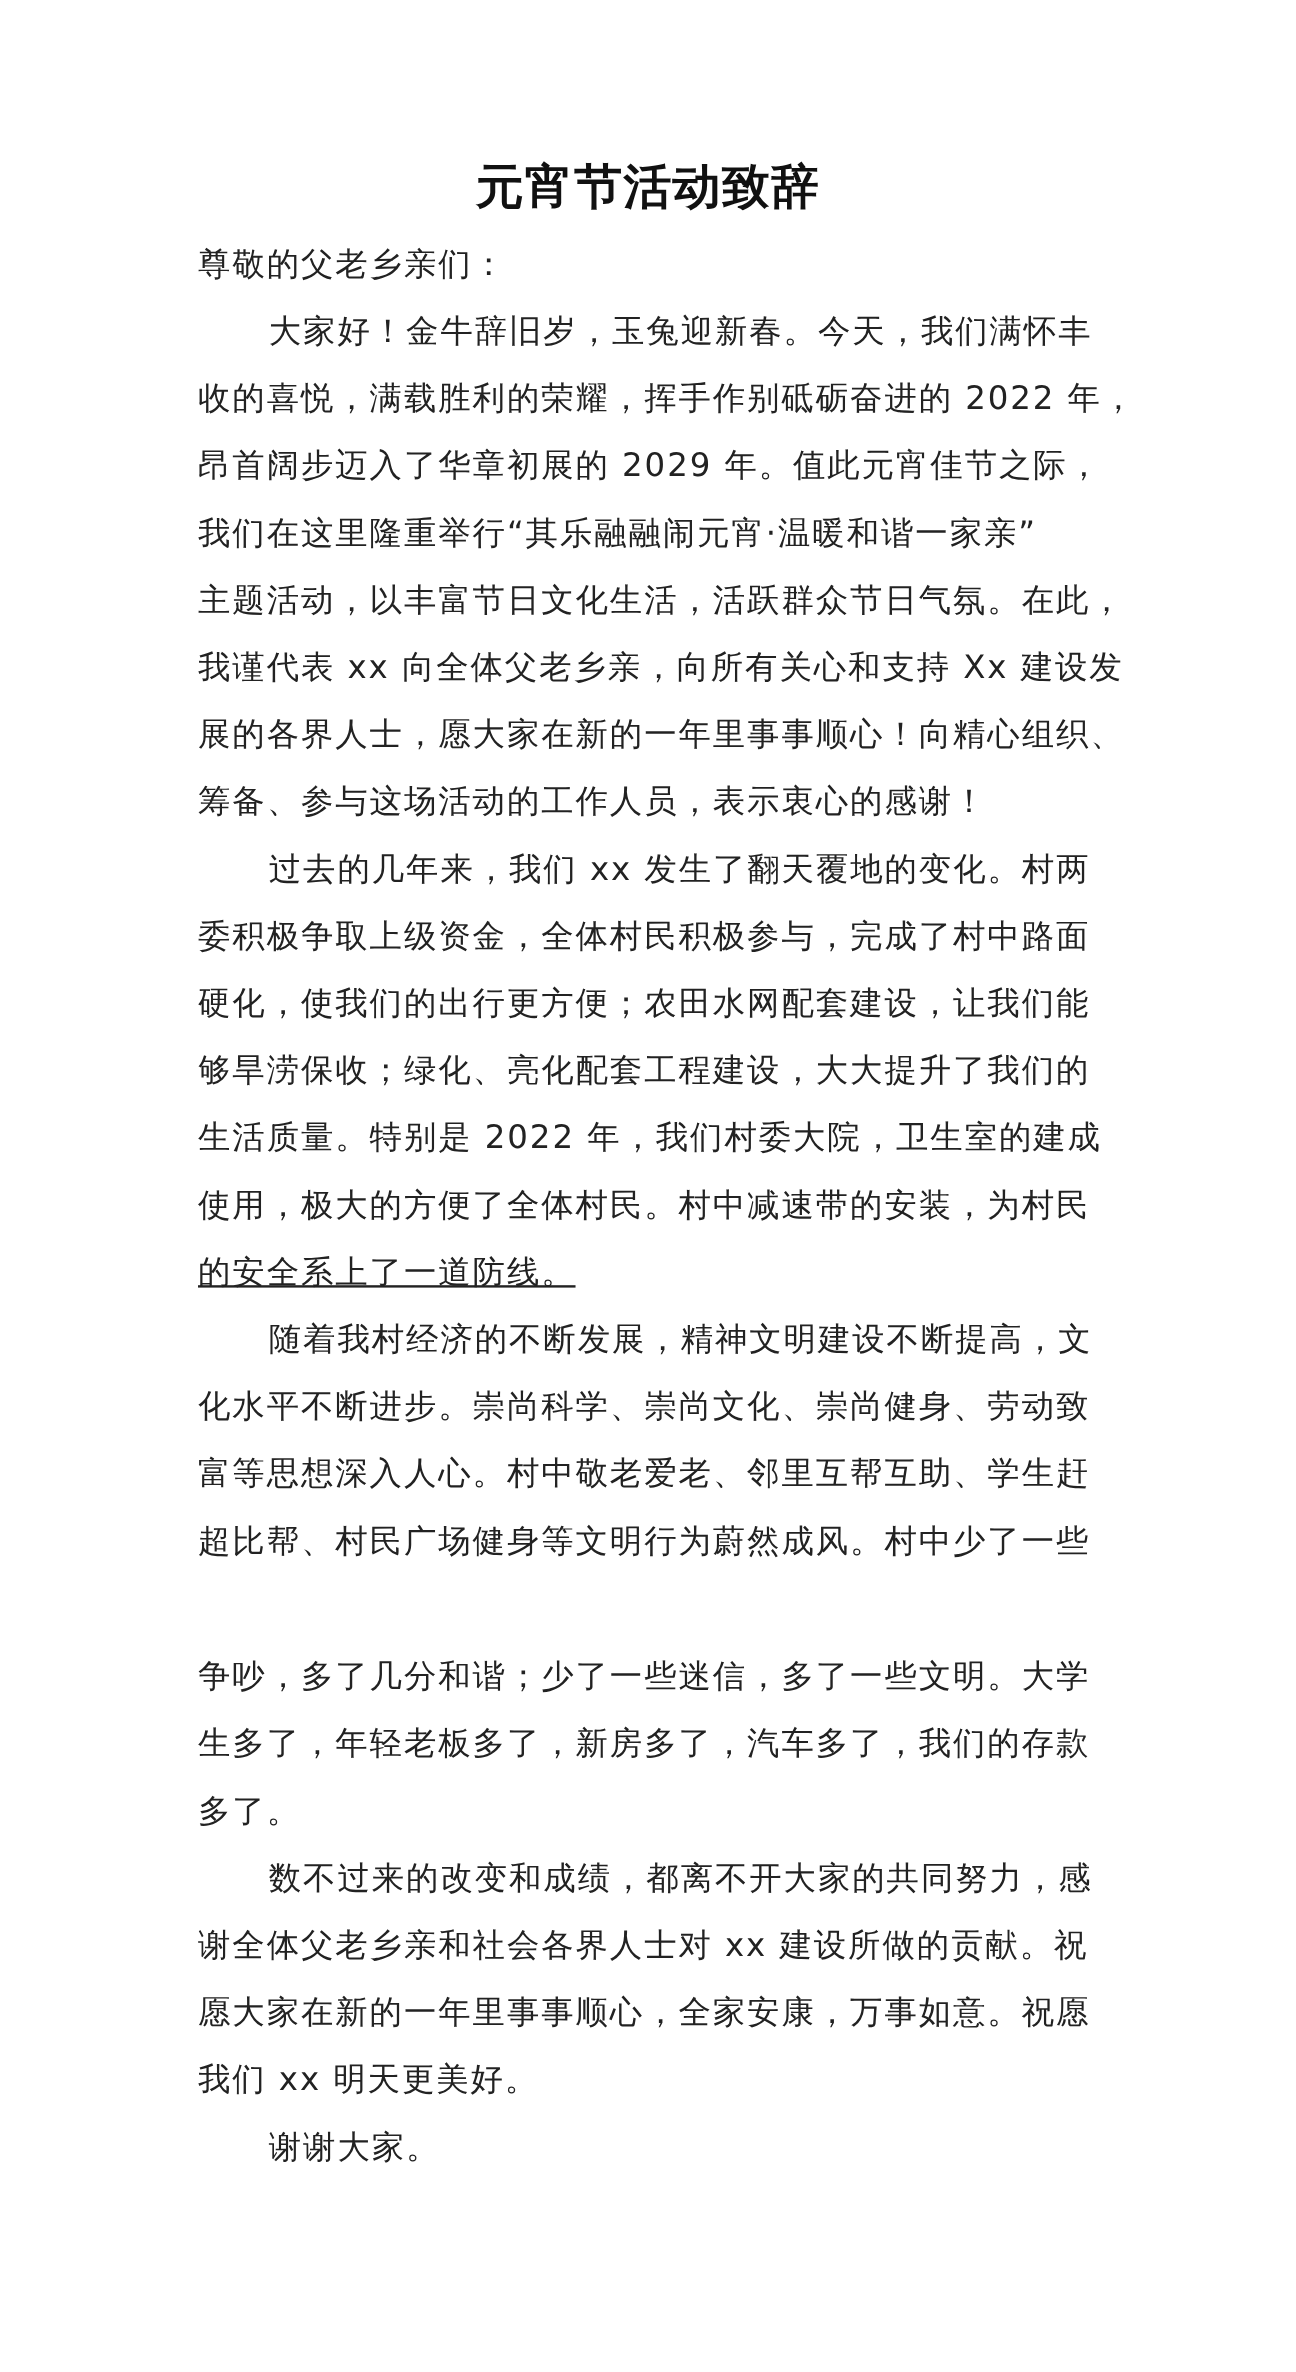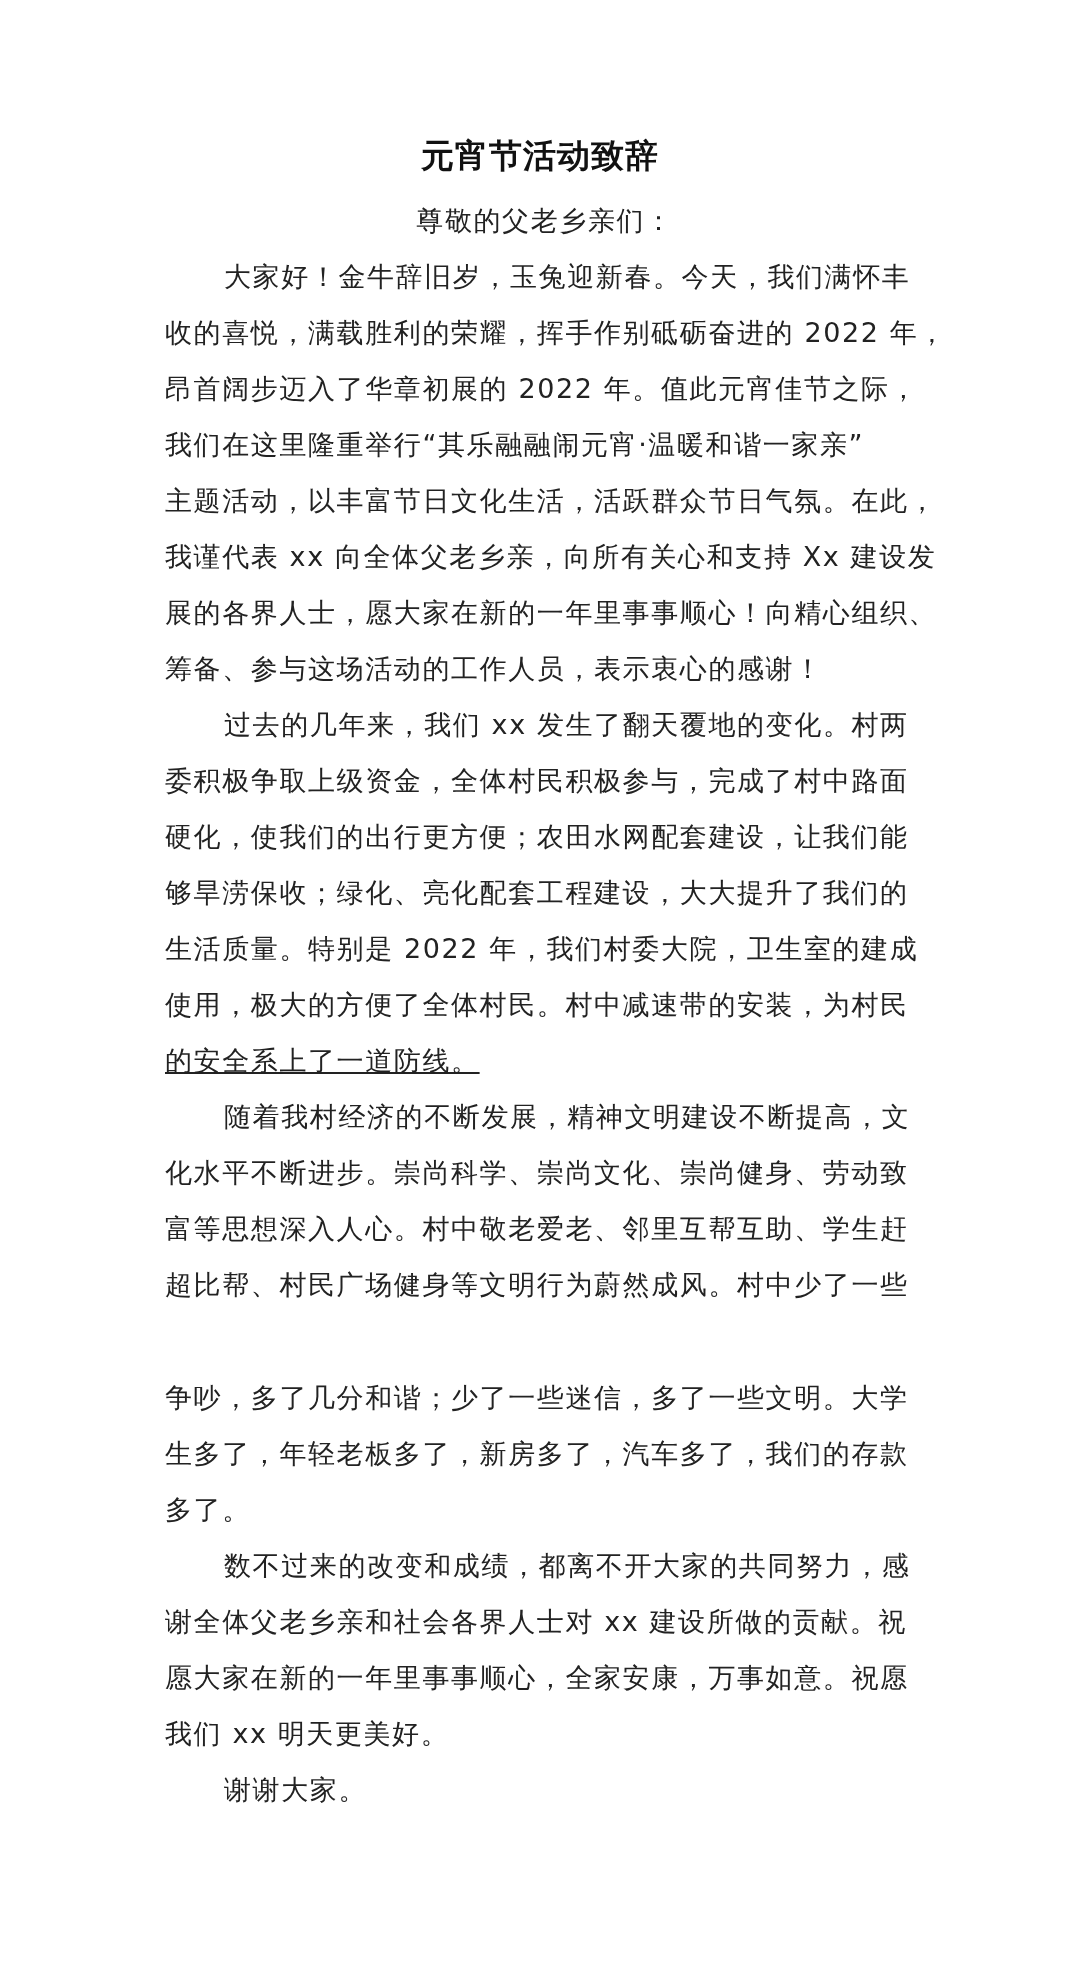--- a/index.html
+++ b/index.html
@@ -22,21 +22,21 @@
       background: #ffffff;
     }
     .title {
       position: absolute;
       left: 0;
       width: 1080px;
       top: 132px;
       text-align: center;
       font-family: "DejaVu Serif", "Liberation Serif", serif;
       font-weight: bold;
-      font-size: 33px;
+      font-size: 40px;
       letter-spacing: 1px;
       color: #111111;
       line-height: 48px;
     }
     .line {
       position: absolute;
       left: 165px;
       width: 760px;
       white-space: nowrap;
       font-family: "DejaVu Sans", "Liberation Sans", sans-serif;
@@ -46,25 +46,25 @@
       letter-spacing: 1.6px;
     }
     .indent { left: 224px; width: 700px; }
   </style>
 </head>
 <body>
 
 <div class="page">
   <div class="title">元宵节活动致辞</div>
 
-  <div class="line" style="top:203px;text-align:center;">尊敬的父老乡亲们：</div>
+  <div class="line" style="top:203px;">尊敬的父老乡亲们：</div>
 
   <div class="line indent" style="top:259px;">大家好！金牛辞旧岁，玉兔迎新春。今天，我们满怀丰</div>
   <div class="line" style="top:315px;">收的喜悦，满载胜利的荣耀，挥手作别砥砺奋进的 2022 年，</div>
-  <div class="line" style="top:371px;">昂首阔步迈入了华章初展的 2022 年。值此元宵佳节之际，</div>
+  <div class="line" style="top:371px;">昂首阔步迈入了华章初展的 2029 年。值此元宵佳节之际，</div>
   <div class="line" style="top:427px;">我们在这里隆重举行“其乐融融闹元宵·温暖和谐一家亲”</div>
   <div class="line" style="top:483px;">主题活动，以丰富节日文化生活，活跃群众节日气氛。在此，</div>
   <div class="line" style="top:539px;">我谨代表 xx 向全体父老乡亲，向所有关心和支持 Xx 建设发</div>
   <div class="line" style="top:595px;">展的各界人士，愿大家在新的一年里事事顺心！向精心组织、</div>
   <div class="line" style="top:651px;">筹备、参与这场活动的工作人员，表示衷心的感谢！</div>
 
   <div class="line indent" style="top:707px;">过去的几年来，我们 xx 发生了翻天覆地的变化。村两</div>
   <div class="line" style="top:763px;">委积极争取上级资金，全体村民积极参与，完成了村中路面</div>
   <div class="line" style="top:819px;">硬化，使我们的出行更方便；农田水网配套建设，让我们能</div>
   <div class="line" style="top:875px;">够旱涝保收；绿化、亮化配套工程建设，大大提升了我们的</div>

